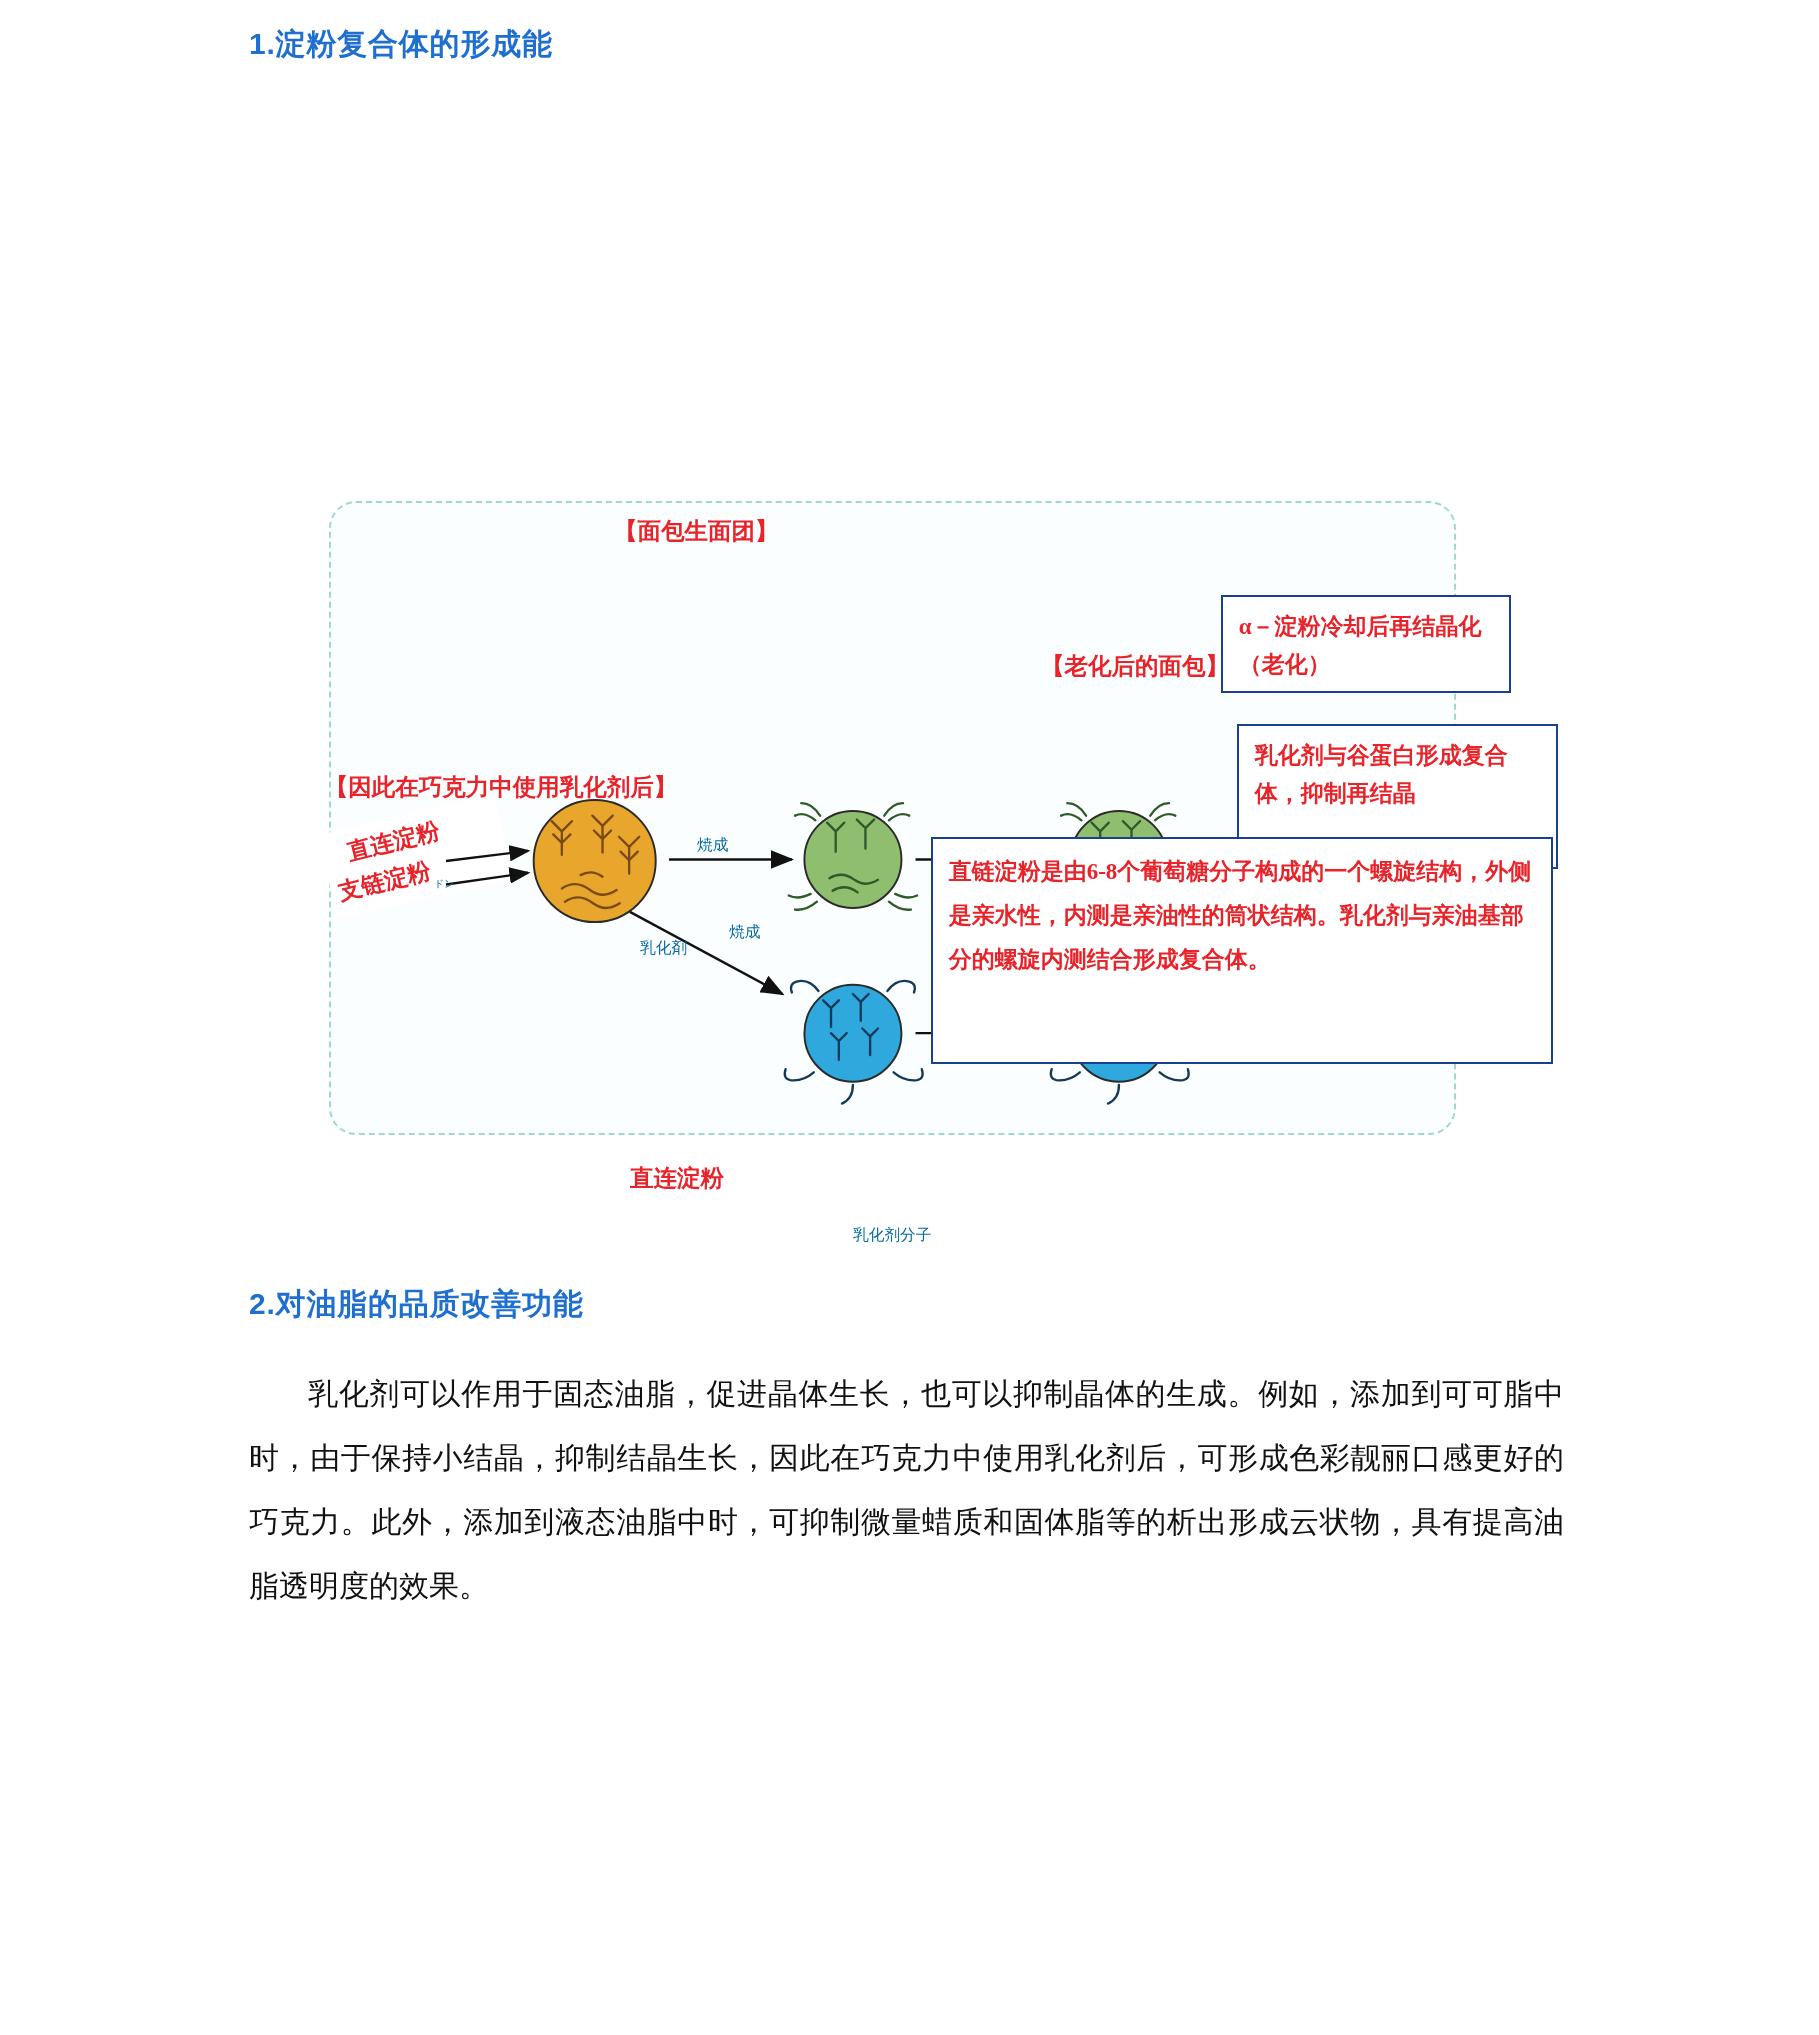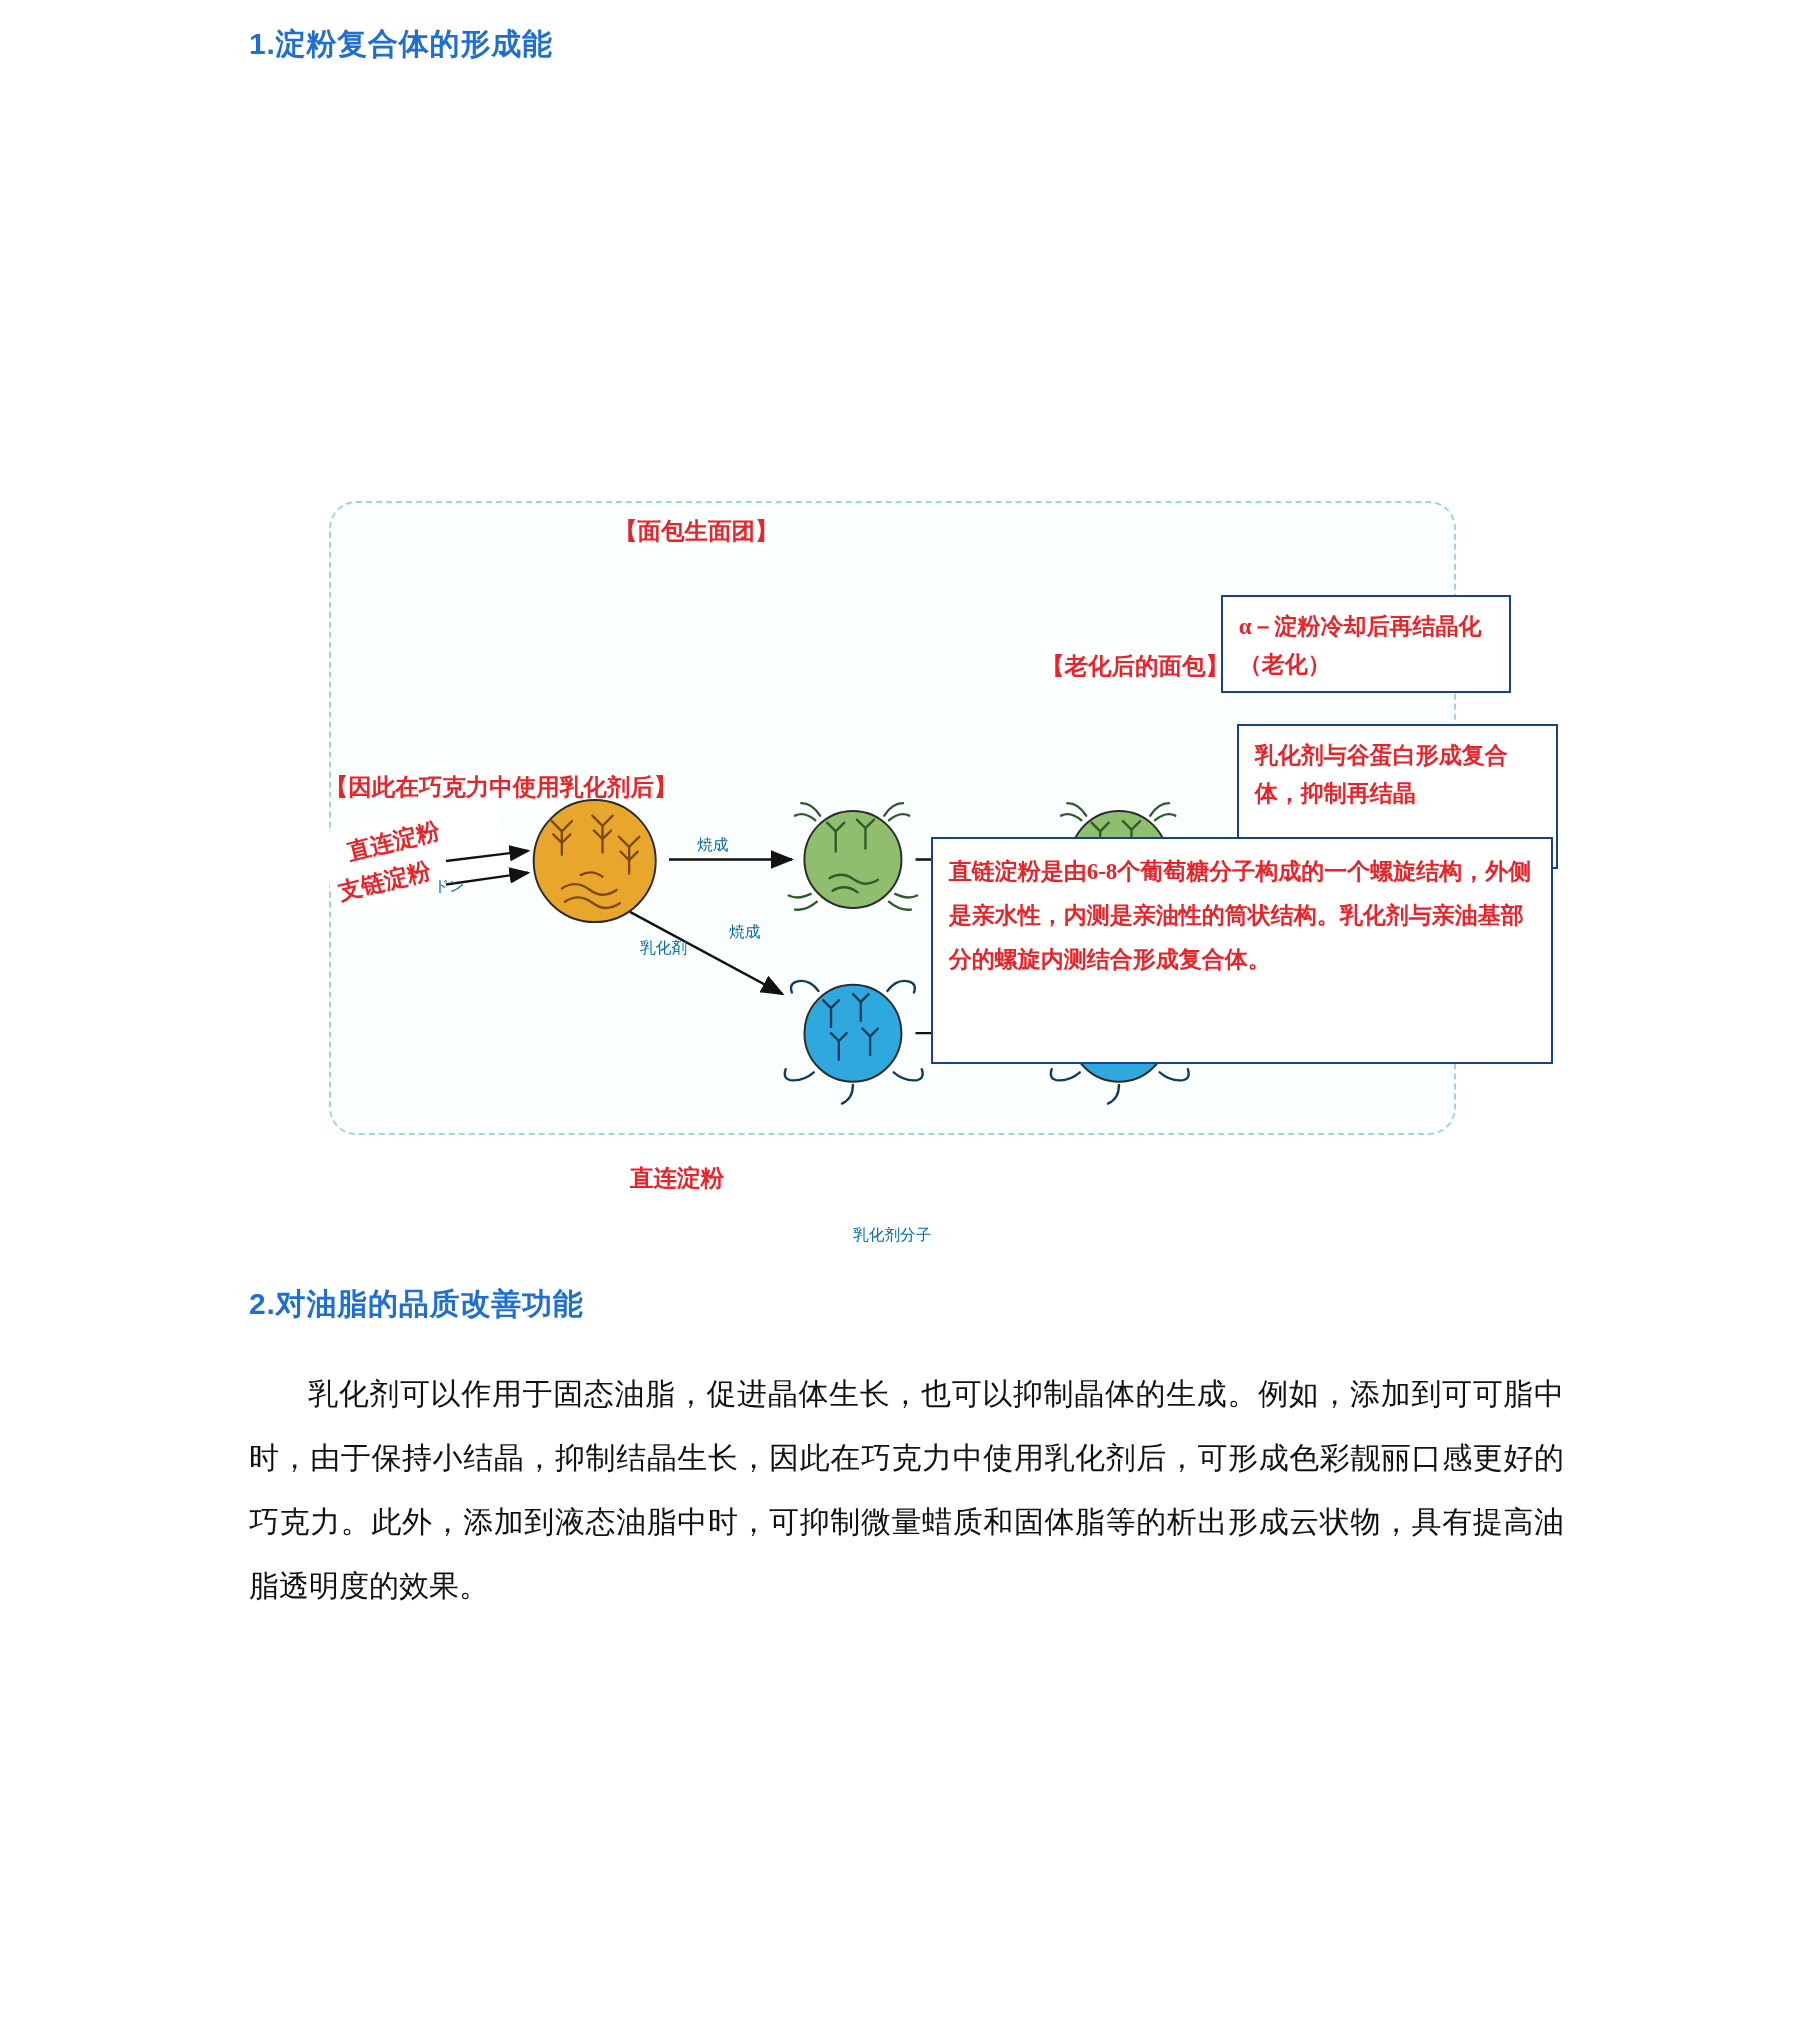--- a/index.html
+++ b/index.html
@@ -255,21 +255,21 @@
     <div class="fig-label-black" style="left:384px; top:342px;">焼成</div>
 
     <div class="fig-label-black" style="left:650px; top:342px;">冷却</div>
 
     <div class="fig-label-black" style="left:327px; top:445px;">乳化剤</div>
 
     <div class="fig-label-black" style="left:416px; top:429px;">焼成</div>
 
     <div class="fig-label-black" style="left:656px; top:517px;">冷却</div>
 
-    <div class="fig-label-black" style="left:121px; top:384px; font-size:15px;">ドン</div>
+    <div class="fig-label-black" style="left:121px; top:384px; font-size:10px;">ドン</div>
 
     <div class="fig-label-black" style="left:540px; top:732px;">乳化剂分子</div>
 
     <div class="callout" style="left:908px; top:102px; width:290px; height:98px;">α－淀粉冷却后再结晶化（老化）</div>
 
     <div class="callout" style="left:924px; top:231px; width:321px; height:145px;">乳化剂与谷蛋白形成复合体，抑制再结晶</div>
 
     <div class="callout" style="left:618px; top:344px; width:622px; height:227px; line-height:44px;">直链淀粉是由6-8个葡萄糖分子构成的一个螺旋结构，外侧是亲水性，内测是亲油性的筒状结构。乳化剂与亲油基部分的螺旋内测结合形成复合体。</div>
 
   </div>

